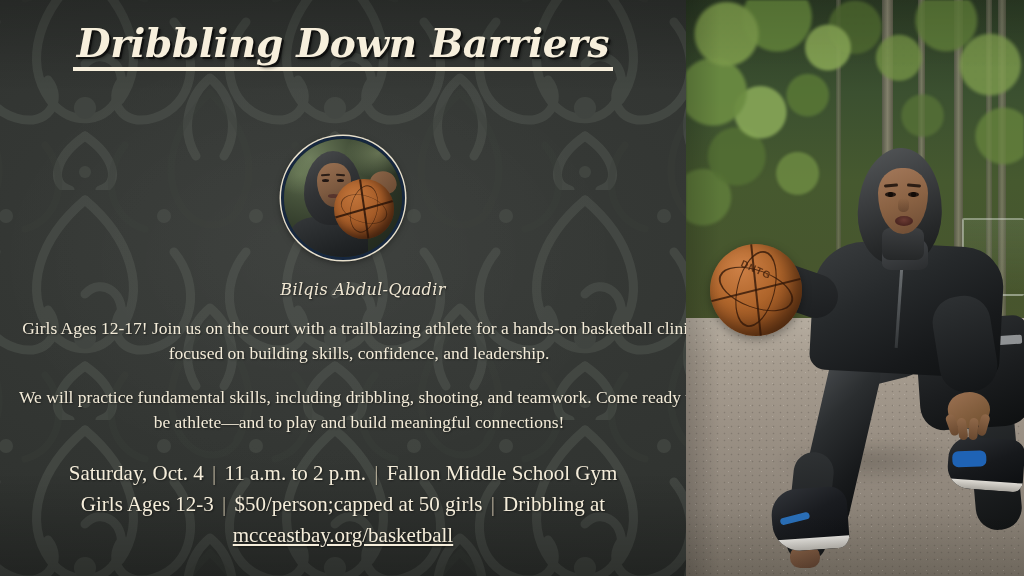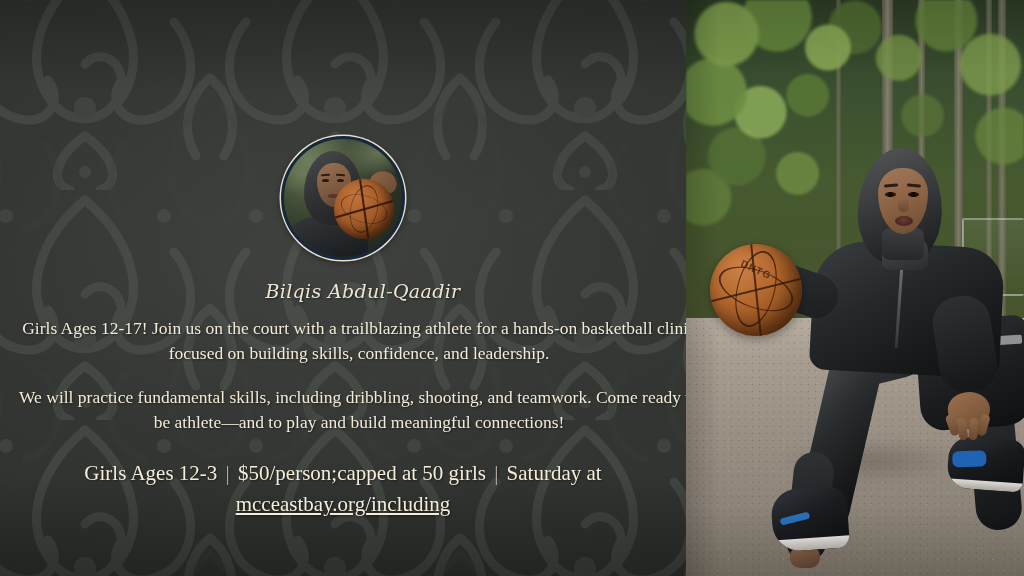--- a/index.html
+++ b/index.html
@@ -143,21 +143,21 @@
     position:absolute; right:6px; top:32px; width:26px; height:24px;
     border-radius:50% 60% 40% 45%;
     background:linear-gradient(150deg,#8d6648,#6a4a33);
     transform:rotate(-18deg);
   }
 
   #portrait-caption {
     margin-top:16px;
     font-family:"DejaVu Serif", serif;
     font-style:italic;
-    font-size:19px;
+    font-size:16px;
     color:#EFE6D2;
     letter-spacing:.35px;
     text-shadow:1px 1px 2px rgba(0,0,0,.5);
     padding-left:40px;
   }
 
   
   #body-copy {
     position:absolute; left:0; top:316px; width:718px;
     text-align:center;
@@ -527,20 +527,21 @@
             <path d="M210 70 C 234 100, 226 144, 190 154"></path>
           </g>
         </pattern>
       </defs>
       <rect width="766" height="656" fill="url(#dmk2)"></rect>
     </svg>
 
     <div id="vignette"></div>
 
     <div id="title-block">
+      <div id="title">Dribbling Down Barriers</div>
     </div>
 
     <div id="portrait-wrap">
       <div id="portrait">
         <div class="p-bg"></div>
         <div class="p-bg2"></div>
         <div class="p-body"></div>
         <div class="p-hijab"></div>
         <div class="p-face"></div>
         <div class="p-brow-l"></div>
@@ -559,28 +560,35 @@
       <div id="portrait-caption">Bilqis Abdul-Qaadir</div>
     </div>
 
     <div id="body-copy">
       <p>Girls Ages 12-17! Join us on the court with a trailblazing athlete for a hands-on basketball clinic focused on building skills, confidence, and leadership.</p>
       <p>We will practice fundamental skills, including dribbling, shooting, and teamwork. Come ready to be athlete—and to play and build meaningful connections!</p>
     </div>
 
     <div id="details">
       <div>
+        <span>Saturday, Oct. 4</span>
+        <span class="sep">|</span>
+        <span>11 a.m. to 2 p.m.</span>
+        <span class="sep">|</span>
+        <span>Fallon Middle School Gym</span>
+      </div>
+      <div>
         <span>Girls Ages 12-3</span>
         <span class="sep">|</span>
         <span>$50/person;capped at 50 girls</span>
         <span class="sep">|</span>
-        <span>Saturday at</span>
+        <span>Dribbling at</span>
       </div>
       <div>
-        <span class="url">mcceastbay.org/including</span>
+        <span class="url">mcceastbay.org/basketball</span>
       </div>
     </div>
 
   </div>
 
   <div id="photo">
     <div class="ph-sky"></div>
     <div class="trunk t6"></div>
     <div class="trunk t1"></div>
     <div class="trunk t2"></div>

